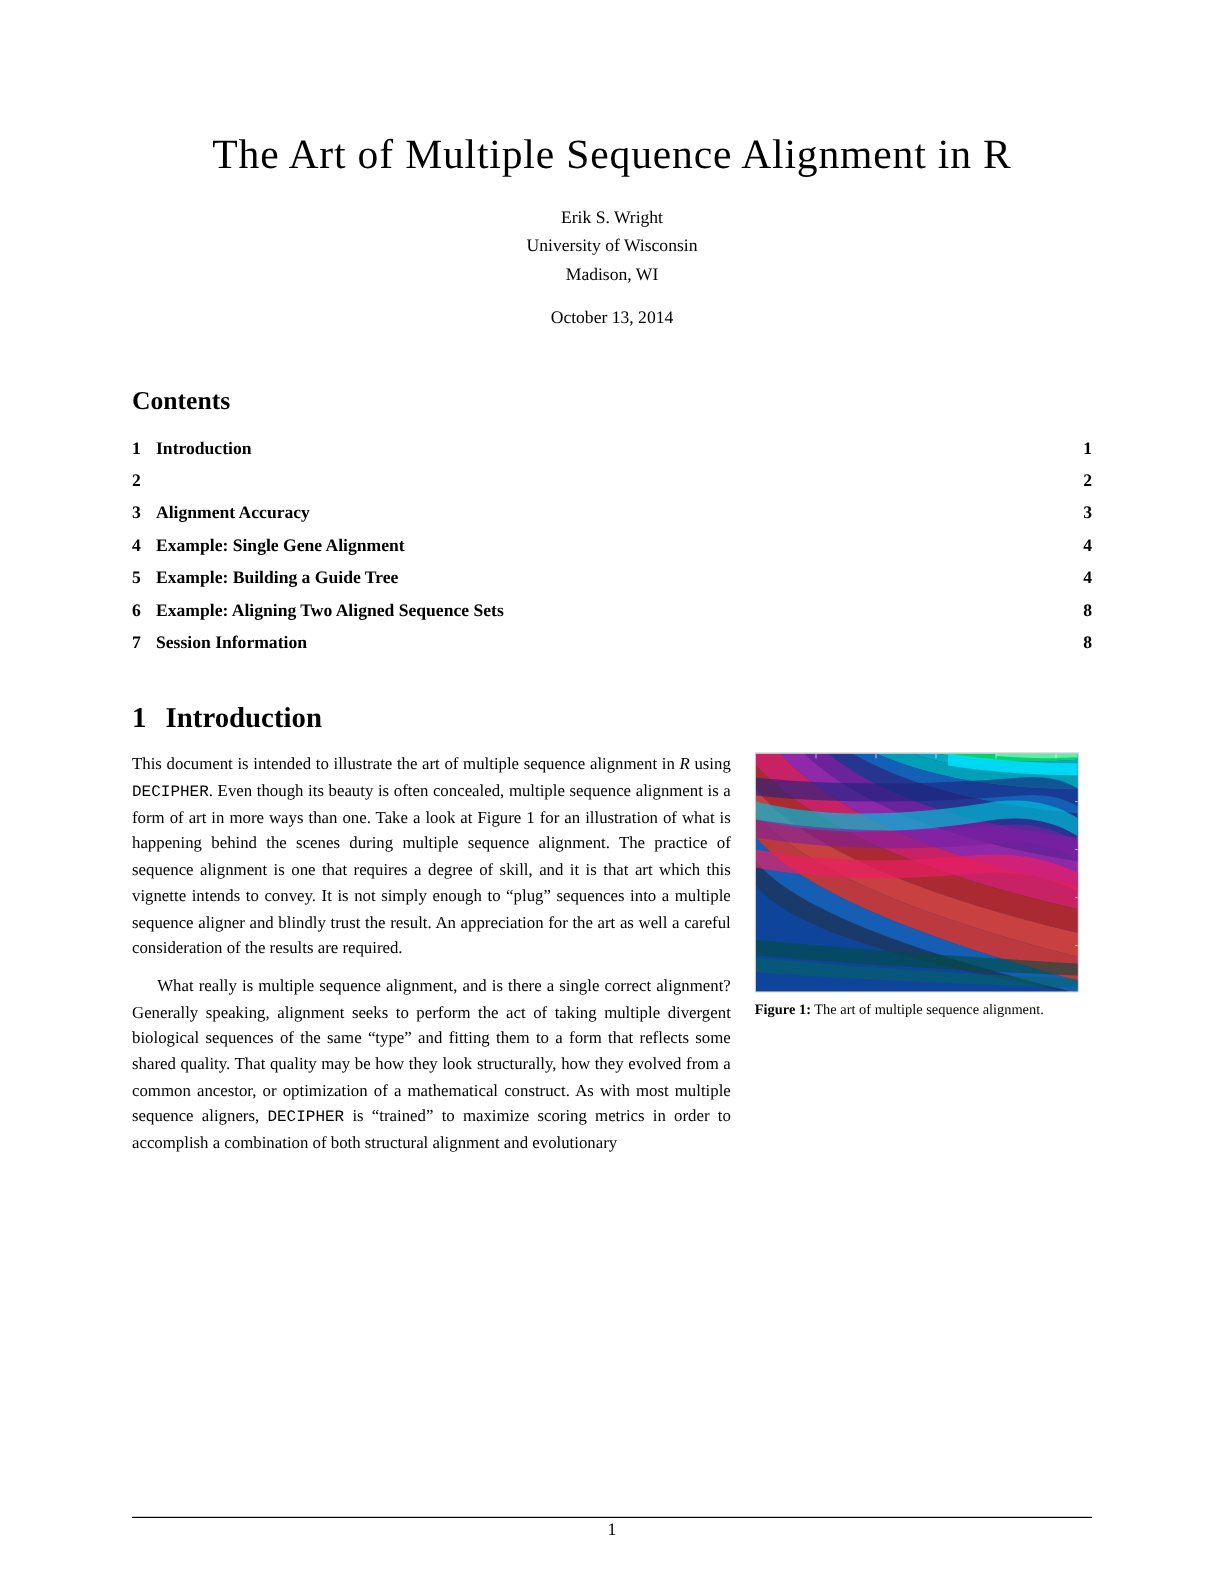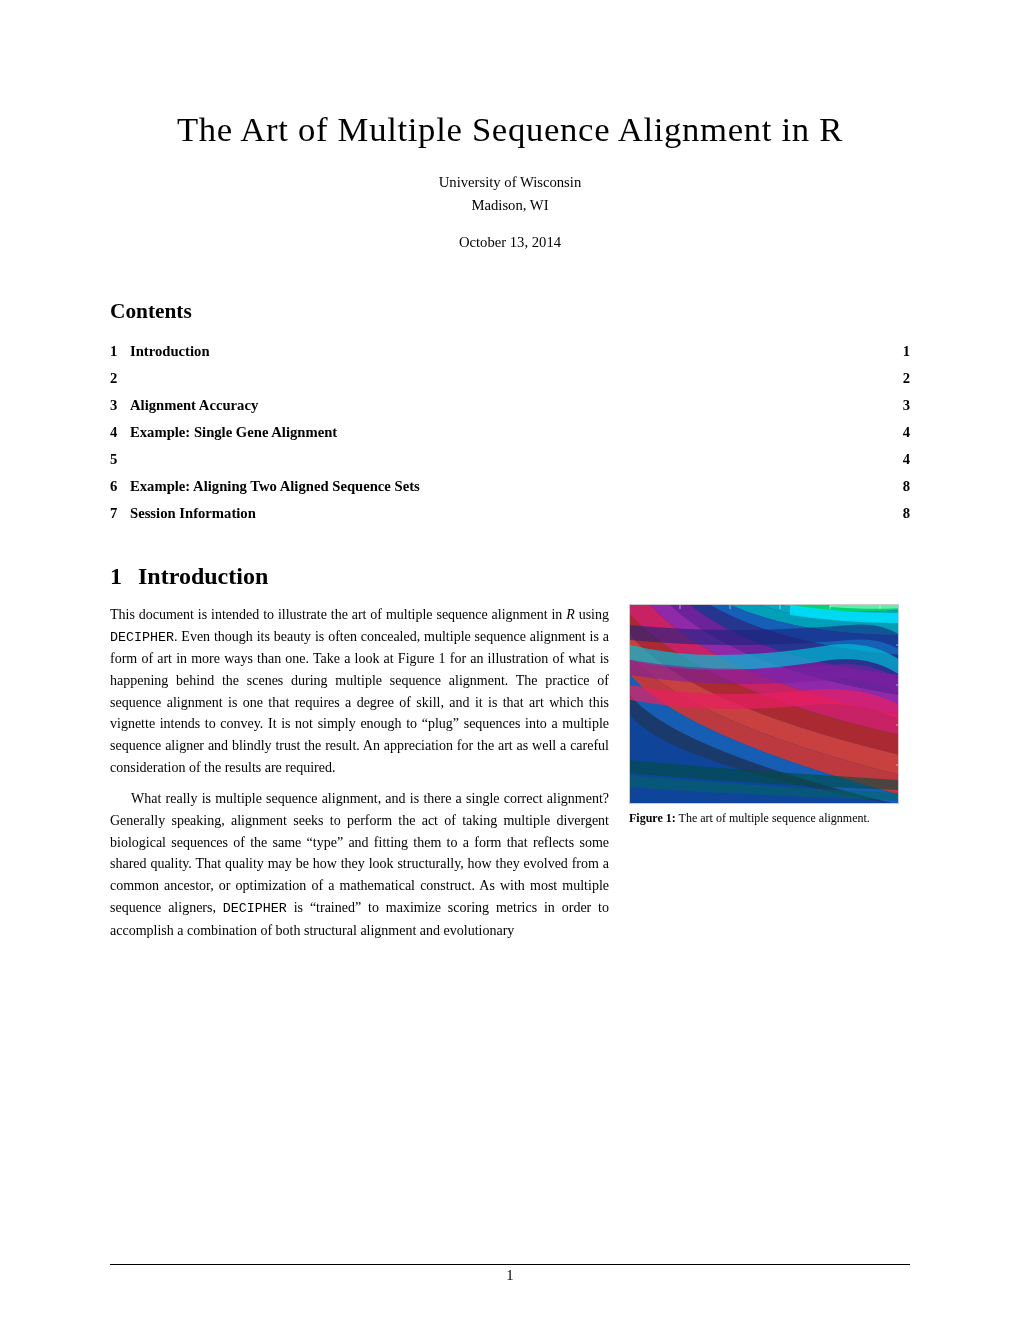--- a/index.html
+++ b/index.html
@@ -164,20 +164,21 @@
     }
   </style>
 </head>
 <body>
 
 <div class="page">
 
   <div class="title-section">
     <h1 class="main-title">The Art of Multiple Sequence Alignment in R</h1>
     <div class="author-block">
+      <div>Erik S. Wright</div>
       <div>University of Wisconsin</div>
       <div>Madison, WI</div>
     </div>
     <div class="date-block">October 13, 2014</div>
   </div>
 
   <div class="contents-section">
     <h2 class="section-heading">Contents</h2>
 
     <div class="toc-row">
@@ -194,20 +195,21 @@
       <span class="toc-title">Alignment Accuracy</span>
       <span class="toc-pg">3</span>
     </div>
     <div class="toc-row">
       <span class="toc-num">4</span>
       <span class="toc-title">Example: Single Gene Alignment</span>
       <span class="toc-pg">4</span>
     </div>
     <div class="toc-row">
       <span class="toc-num">5</span>
+      <span class="toc-title">Example: Building a Guide Tree</span>
       <span class="toc-pg">4</span>
     </div>
     <div class="toc-row">
       <span class="toc-num">6</span>
       <span class="toc-title">Example: Aligning Two Aligned Sequence Sets</span>
       <span class="toc-pg">8</span>
     </div>
     <div class="toc-row">
       <span class="toc-num">7</span>
       <span class="toc-title">Session Information</span>

